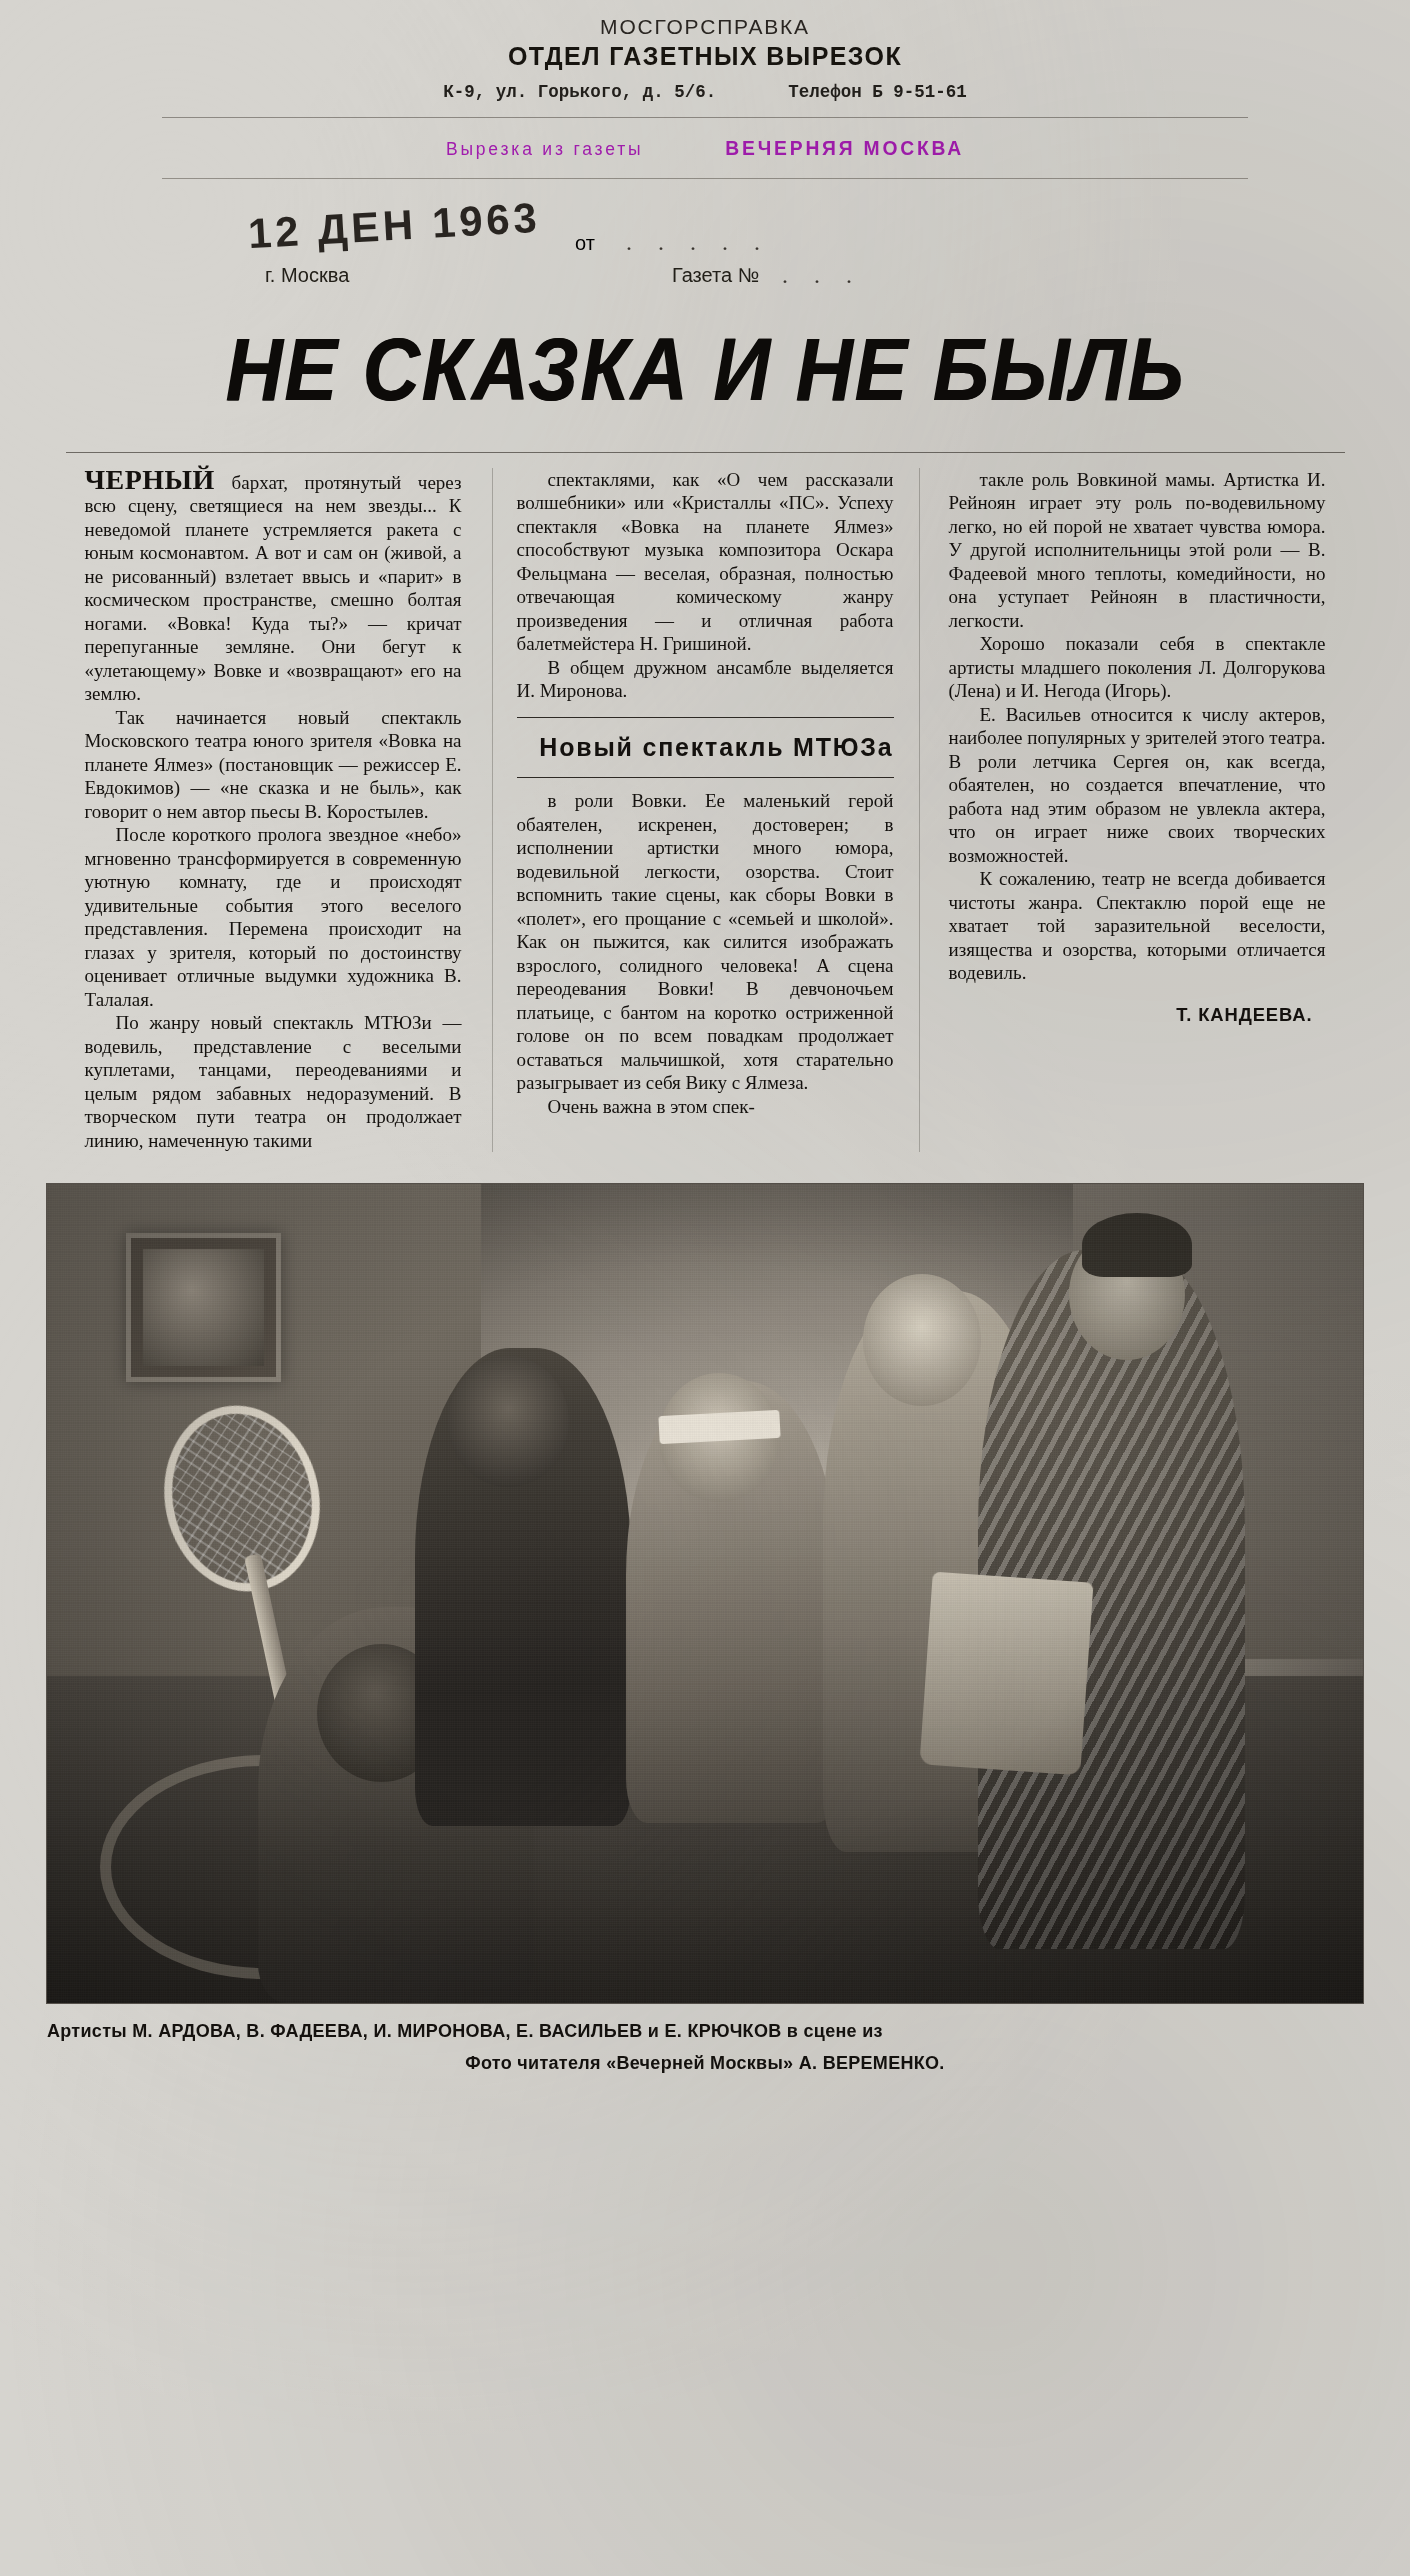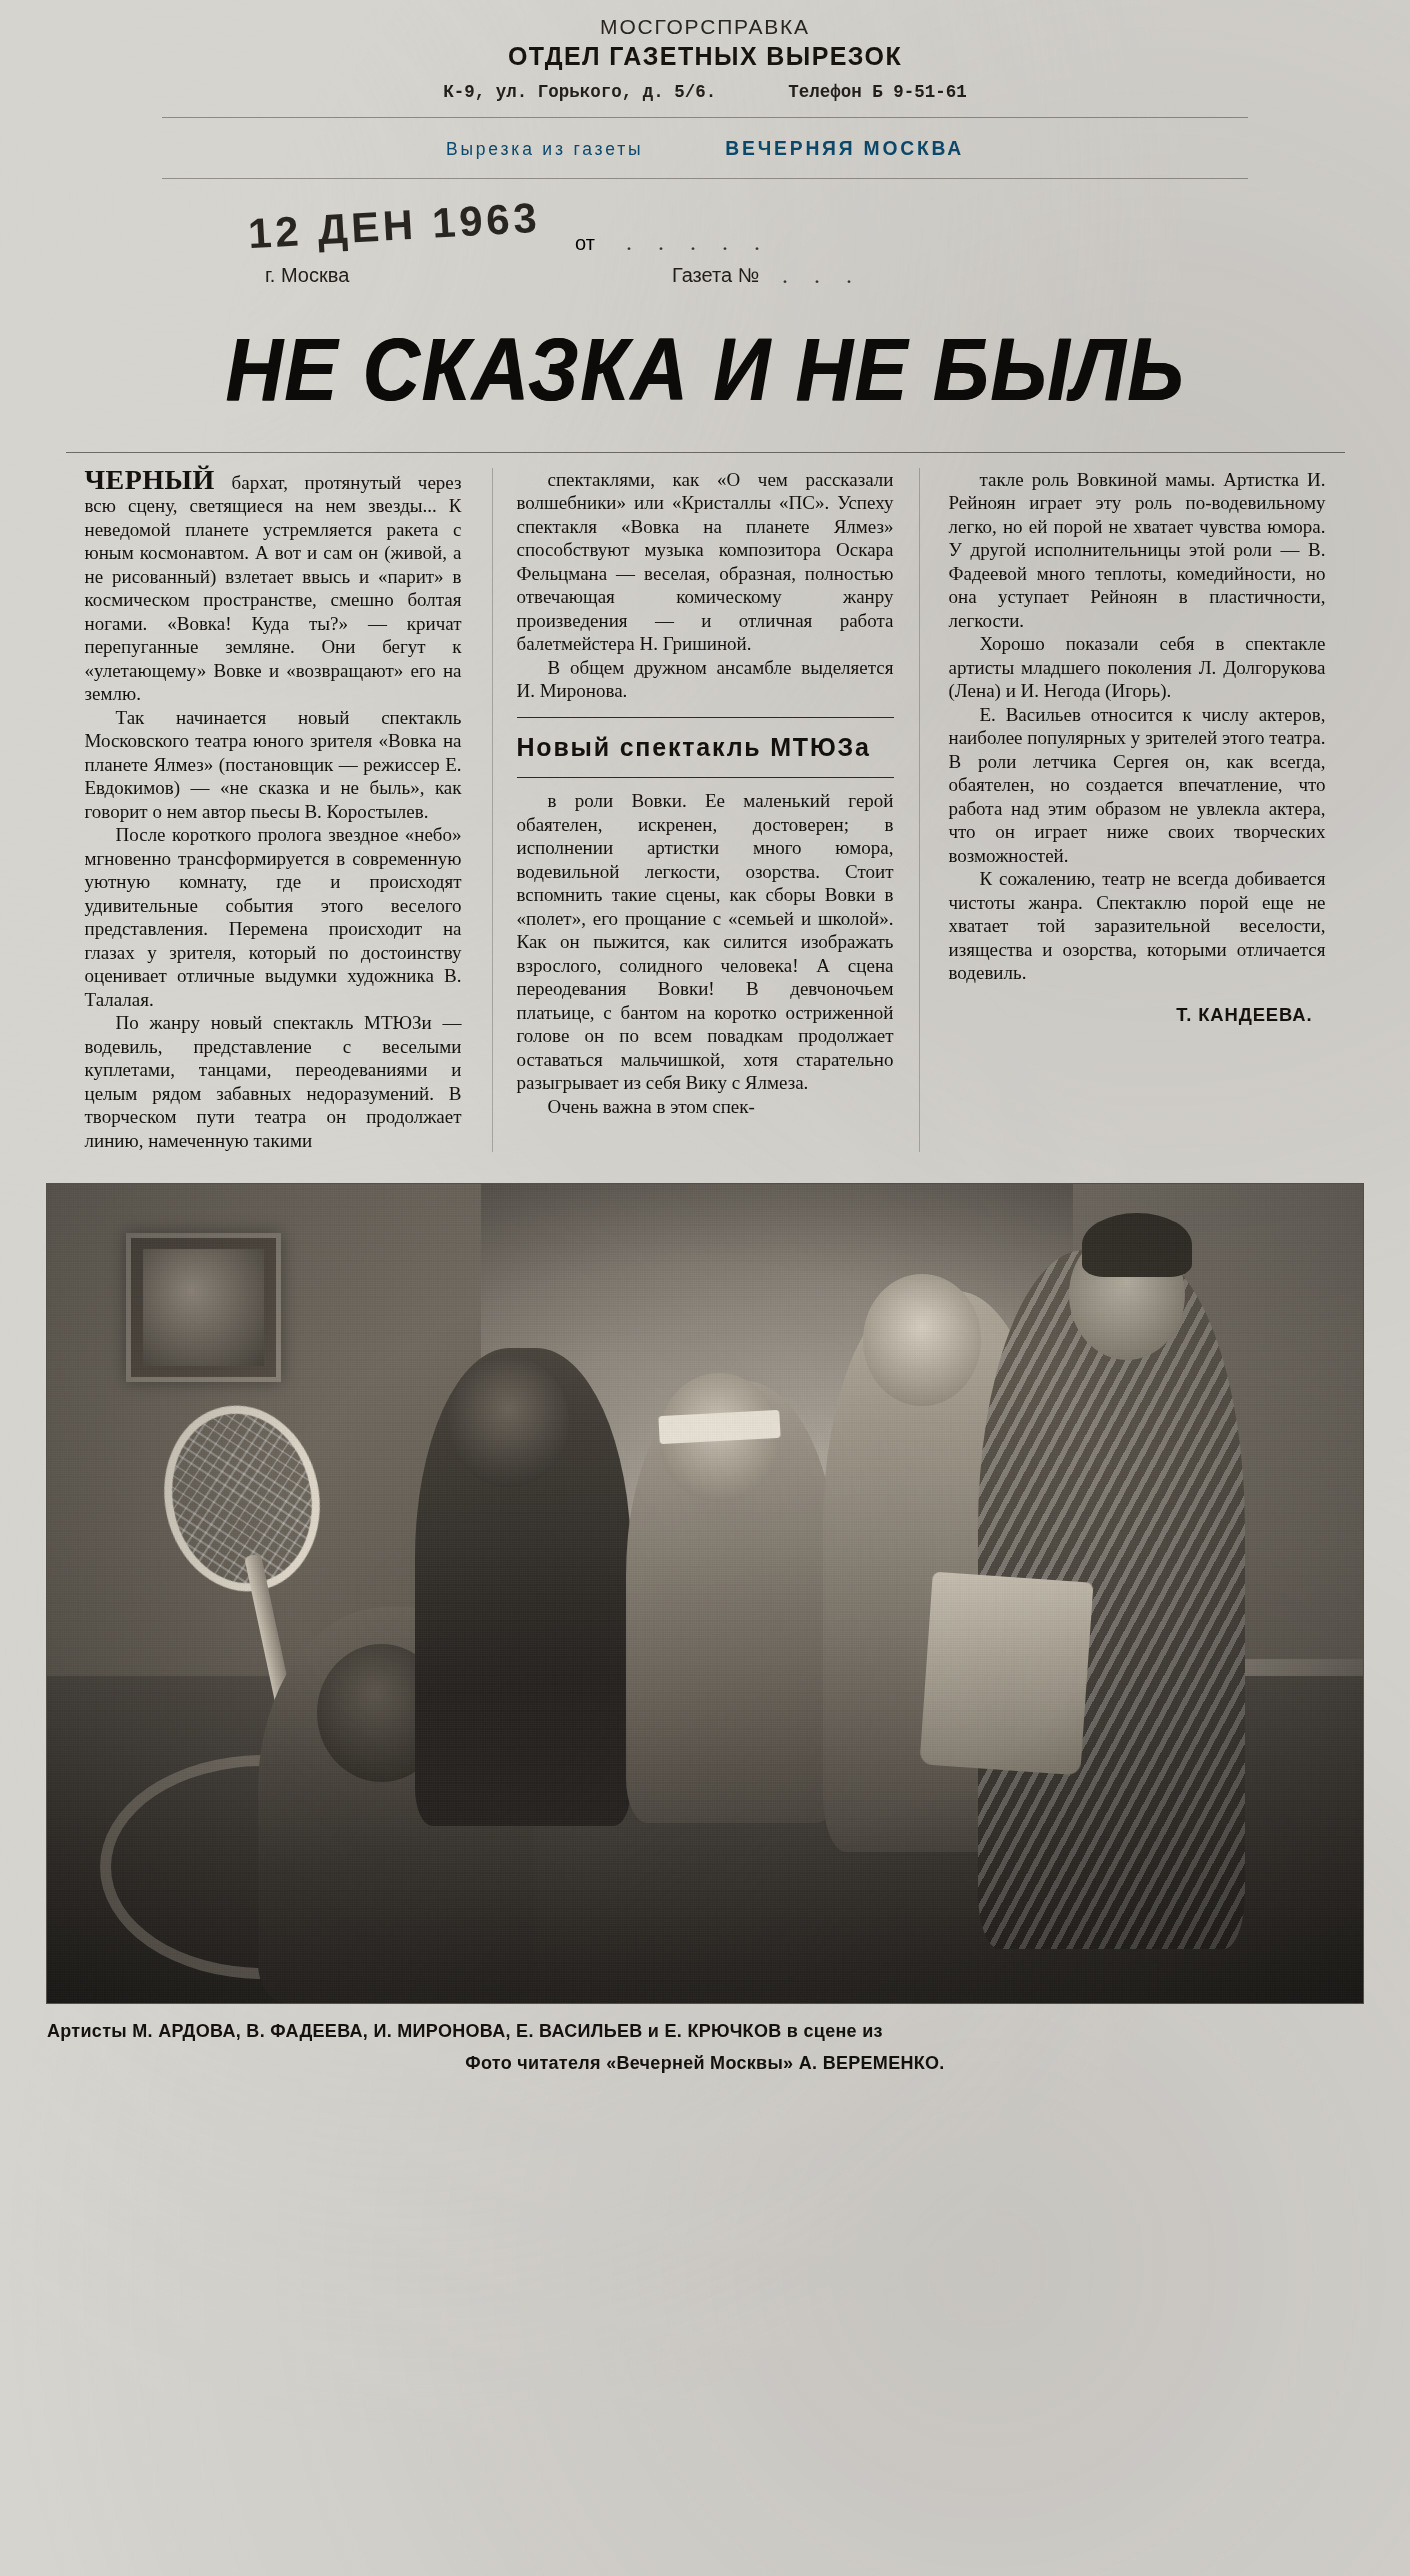--- a/index.html
+++ b/index.html
@@ -69,21 +69,21 @@
     border-top: 0.9px solid #6e6a63;
     opacity: .7;
   }
   .clip-row {
     display: flex;
     justify-content: center;
     align-items: baseline;
     gap: 68px;
     margin-top: 20px;
     font-family: "Liberation Sans", sans-serif;
-    color: #0c4a6e;
+    color: #a21caf;
   }
   .clip-row .lbl {
     font-size: 17.5px;
     letter-spacing: 2.8px;
   }
   .clip-row .paper {
     font-size: 19.3px;
     font-weight: bold;
     letter-spacing: 2.8px;
     margin-left: 14px;
@@ -213,21 +213,21 @@
     width: 0;
     border-left: 0.9px solid rgba(80,76,70,0.35);
   }
 
   .sub-rule {
     border-top: 1.8px solid #2f2b26;
     margin: 14.7px 0 0 0;
   }
   .sub-rule.bottom { margin-top: 13px; }
   .subhead {
-    text-align: left;
+    text-align: right;
     font-family: "Liberation Sans", sans-serif;
     font-weight: bold;
     font-size: 25px;
     letter-spacing: 1.8px;
     line-height: 33px;
     margin: 13px 0 5.5px 0;
     color: #14110e;
   }
   .byline {
     text-align: right;

